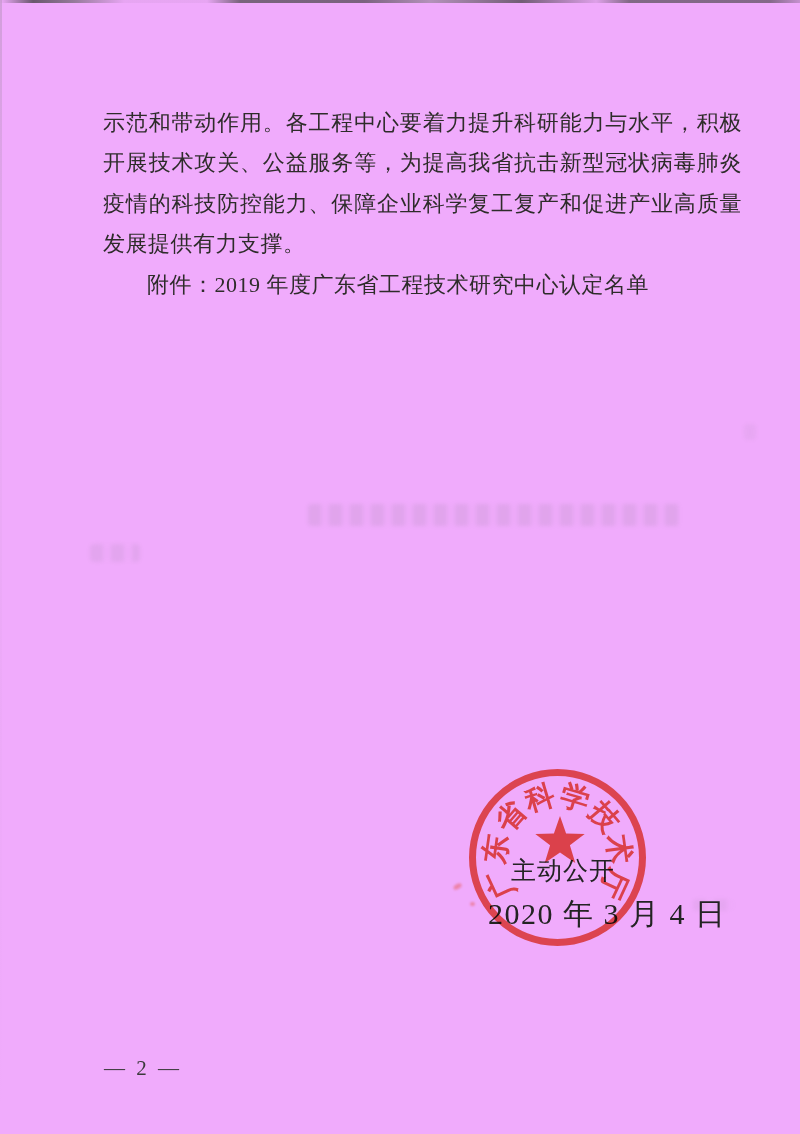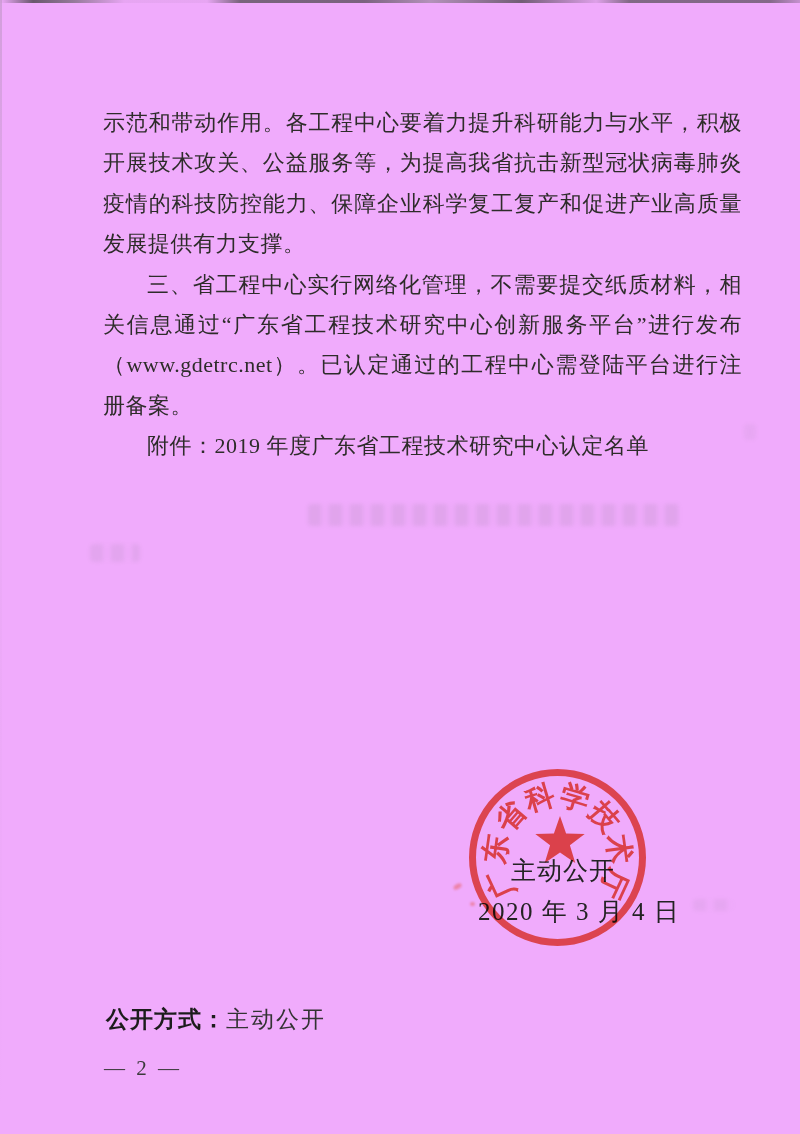--- a/index.html
+++ b/index.html
@@ -38,22 +38,22 @@
   .body-text p{margin:0;text-indent:2em;}
   .body-text p.no-indent{text-indent:0;}
   .attachment{margin-top:28px;}
 
   
   .signer{
     position:absolute;left:511px;top:858px;
     font-size:25px;color:#232323;letter-spacing:1px;line-height:1;
   }
   .issue-date{
-    position:absolute;left:478px;top:899px;
-    font-size:25px;color:#232323;letter-spacing:1.5px;line-height:1;
+    position:absolute;left:488px;top:899px;
+    font-size:30px;color:#232323;letter-spacing:1.5px;line-height:1;
   }
 
   
   .stamp{
     position:absolute;left:461px;top:761px;width:192px;height:192px;
     mix-blend-mode:multiply;
     filter:blur(.3px);
     opacity:.95;
   }
   .stamp text{
@@ -97,21 +97,20 @@
 </head>
 <body>
 
 <div class="page">
 
   <div class="scan-edge-top"></div>
   <div class="scan-edge-left"></div>
 
   <div class="body-text">
     <p class="no-indent">示范和带动作用。各工程中心要着力提升科研能力与水平，积极开展技术攻关、公益服务等，为提高我省抗击新型冠状病毒肺炎疫情的科技防控能力、保障企业科学复工复产和促进产业高质量发展提供有力支撑。</p>
-    <p>三、省工程中心实行网络化管理，不需要提交纸质材料，相关信息通过“广东省工程技术研究中心创新服务平台”进行发布（www.gdetrc.net）。已认定通过的工程中心需登陆平台进行注册备案。</p>
     <p class="attachment">附件：2019 年度广东省工程技术研究中心认定名单</p>
   </div>
 
   <div class="ghost ghost-1"></div>
   <div class="ghost ghost-2"></div>
   <div class="ghost ghost-3"></div>
   <div class="ghost ghost-4"></div>
 
   <div class="signer">主动公开</div>
   <div class="issue-date">2020 年 3 月 4 日</div>
@@ -126,18 +125,15 @@
       <text x="96.5" y="44" transform="rotate(-16.4 96.5 96.5)">科</text>
       <text x="96.5" y="44" transform="rotate(16.4 96.5 96.5)">学</text>
       <text x="96.5" y="44" transform="rotate(49.3 96.5 96.5)">技</text>
       <text x="96.5" y="44" transform="rotate(82.1 96.5 96.5)">术</text>
       <text x="96.5" y="44" transform="rotate(115 96.5 96.5)">厅</text>
     </g>
   </svg>
   <div class="stamp-speckle speckle-1"></div>
   <div class="stamp-speckle speckle-2"></div>
 
-  <div class="disclosure">
-    <span class="label">公开方式：</span><span class="value">主动公开</span>
-  </div>
   <div class="page-number">— 2 —</div>
 
 </div>
 
 </body></html>

